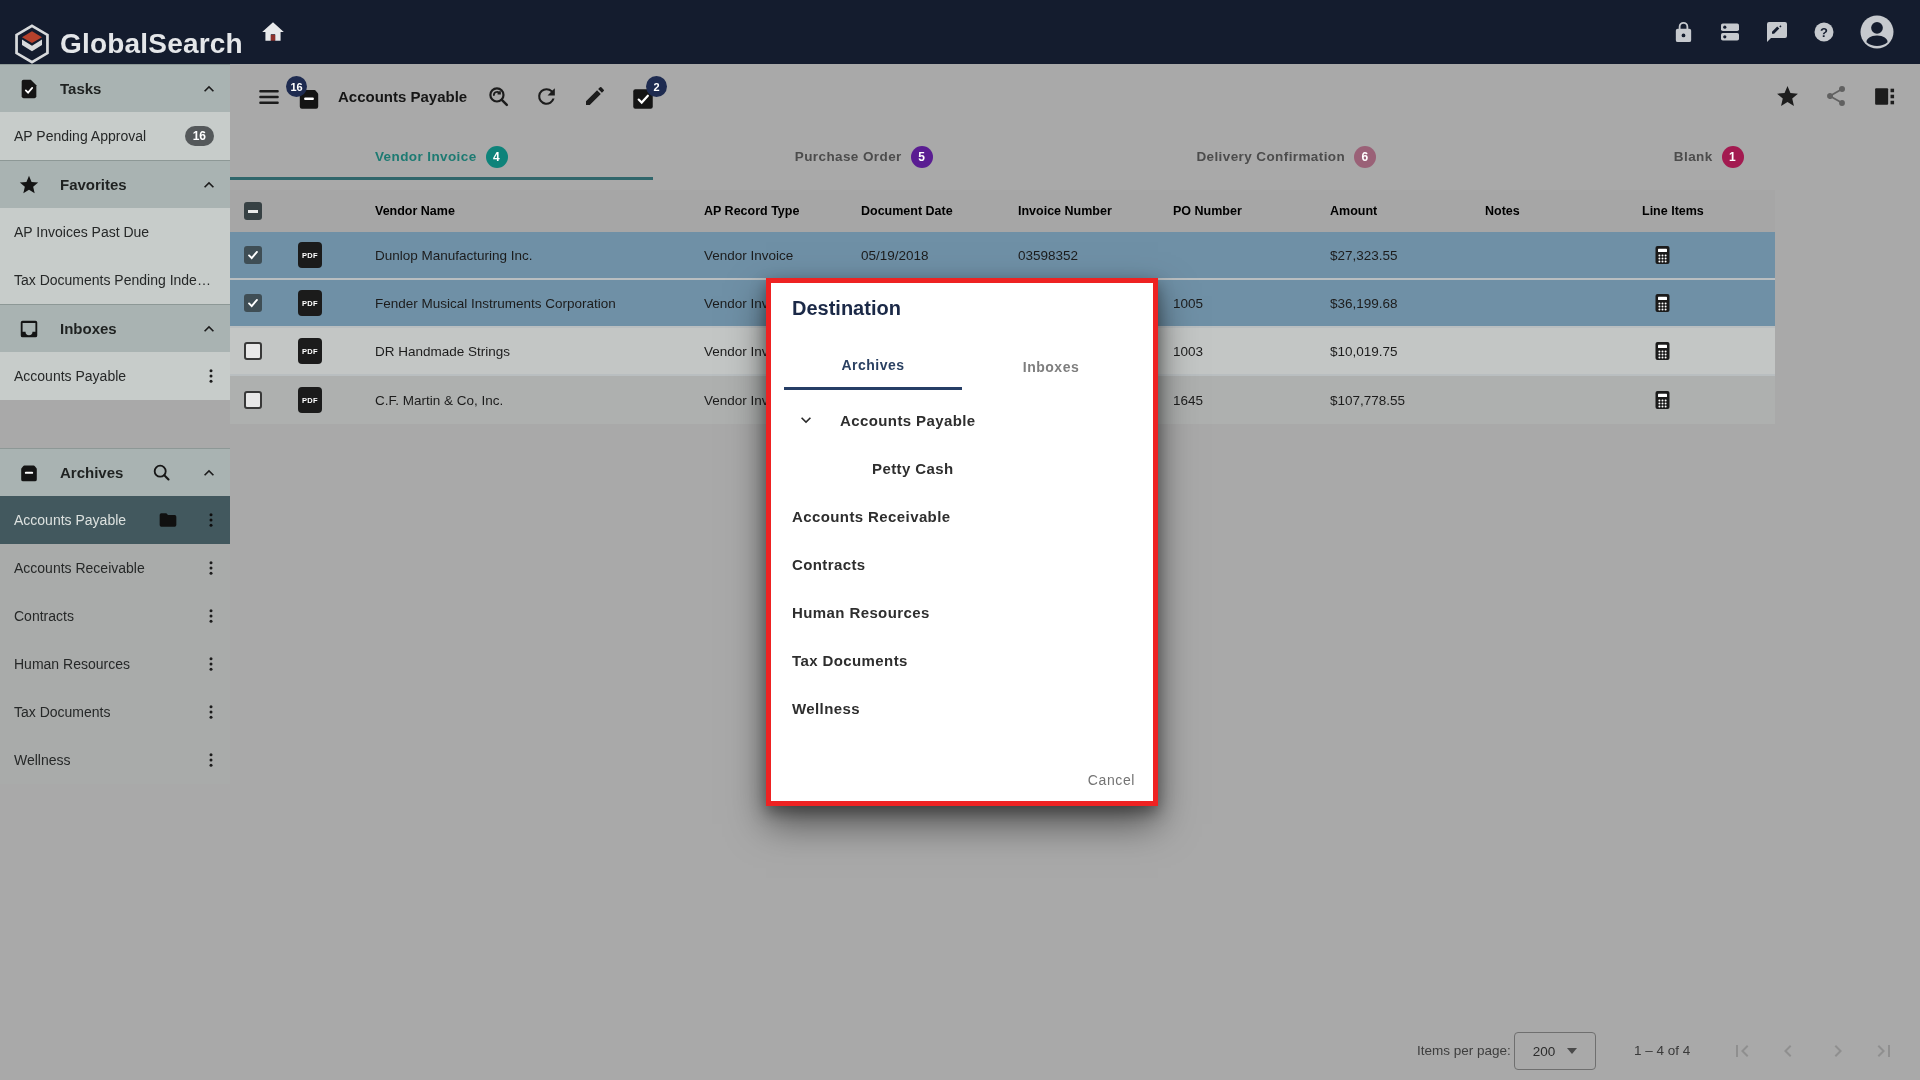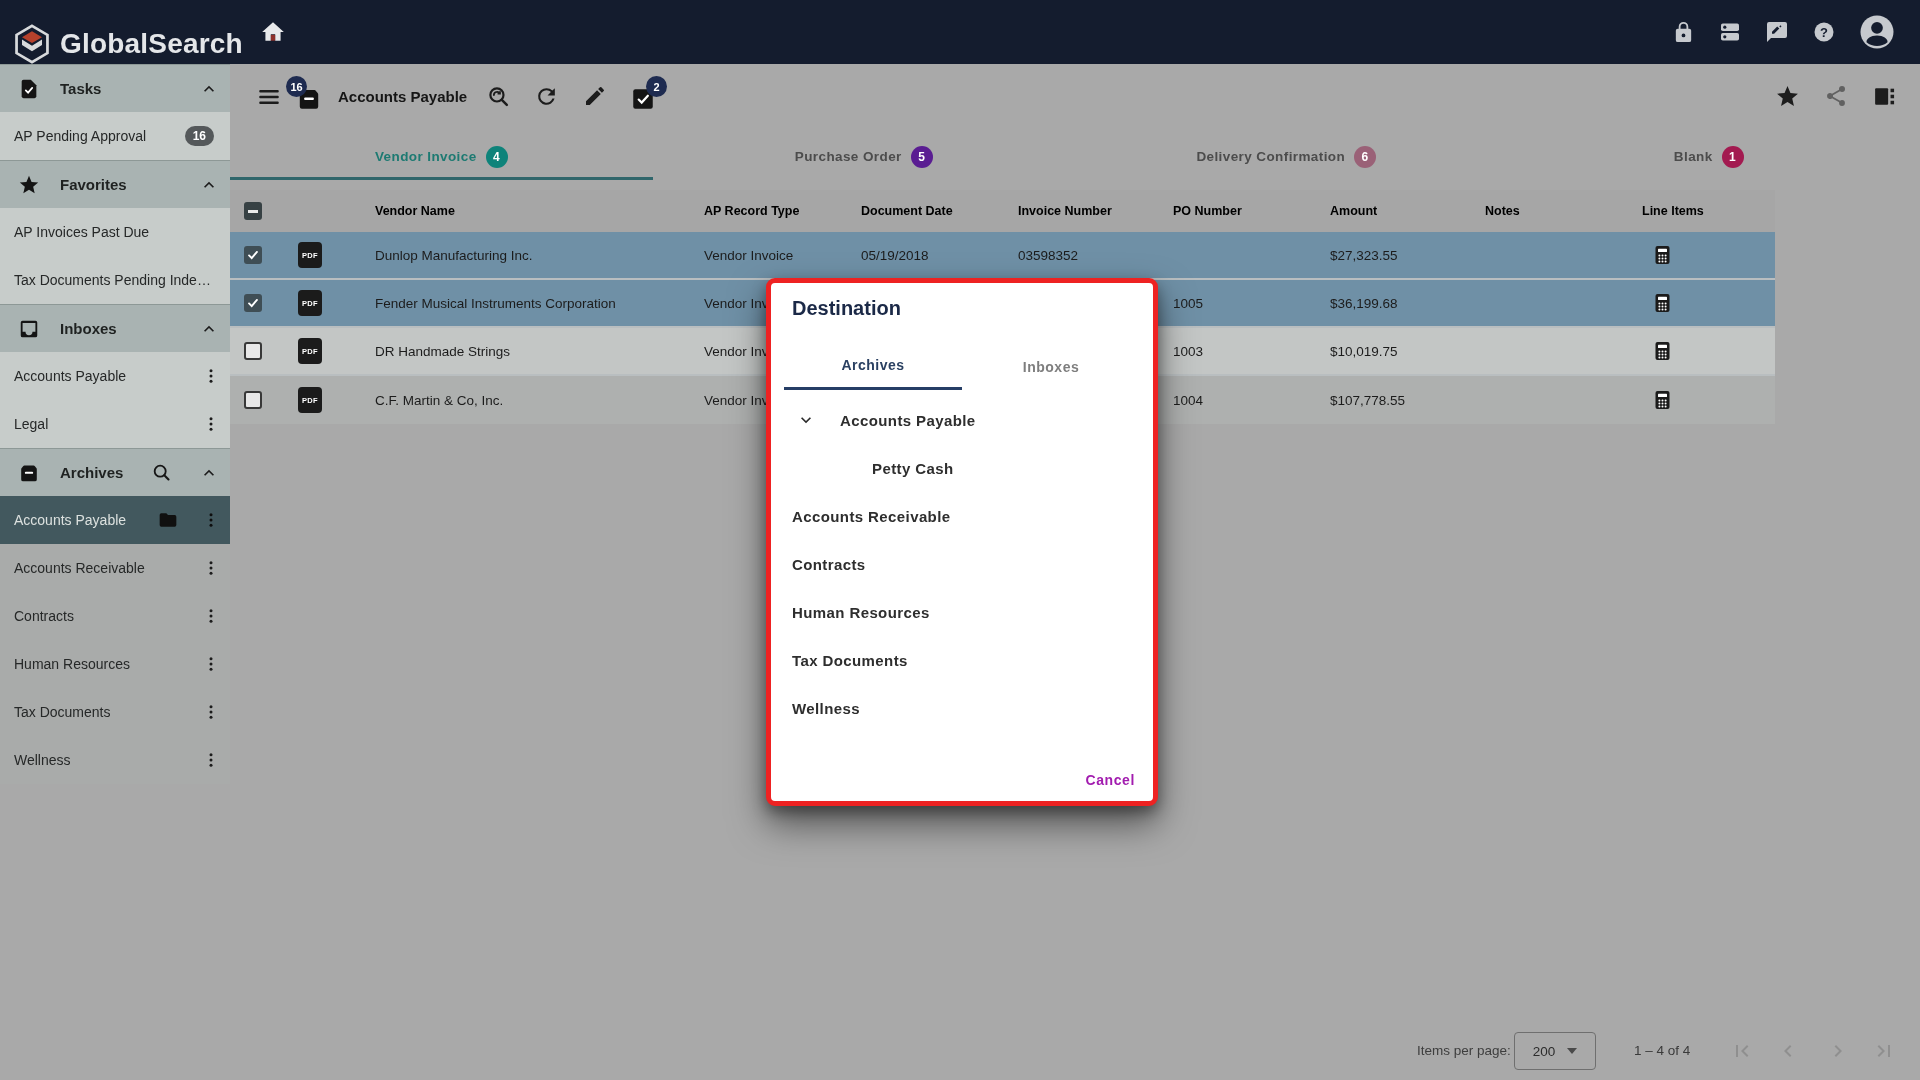--- a/index.html
+++ b/index.html
@@ -72,31 +72,31 @@
   .pg-label{position:absolute;left:17px;top:13px;font-size:13.5px;color:#3e3e3e;}
   .pg-select{position:absolute;left:114px;top:2px;width:82px;height:38px;border:1px solid #6f6f6f;border-radius:4px;
              box-sizing:border-box;display:flex;align-items:center;justify-content:center;gap:12px;
              font-size:13.5px;color:#2c2c2c;}
   .pg-caret{width:0;height:0;border-left:5px solid transparent;border-right:5px solid transparent;border-top:6px solid #4a4a4a;}
   .pg-range{position:absolute;left:234px;top:13px;font-size:13.5px;color:#3a3a3a;}
   .pg-nav{position:absolute;top:9px;color:#8f8f8f;}
 
   
   .modal{position:absolute;left:766px;top:278px;width:392px;height:528px;box-sizing:border-box;background:#ffffff;
-         border:5px solid #ee2222;border-radius:9px;
+         border:5px solid #ee2222;border-radius:0;
          box-shadow:0 18px 36px rgba(0,0,0,.5),0 6px 14px rgba(0,0,0,.35);}
   .m-title{position:absolute;left:21px;top:14px;font-size:20px;font-weight:700;color:#1b2947;}
   .m-tabs{position:absolute;left:13px;top:60px;width:356px;height:47px;display:flex;}
   .m-tab{flex:1;display:flex;align-items:center;justify-content:center;font-size:14px;font-weight:700;
          letter-spacing:.5px;color:#7e7e7e;box-sizing:border-box;}
   .m-tab.active{color:#2a4061;border-bottom:3px solid #263e66;}
   .m-row{position:absolute;width:100%;height:48px;display:flex;align-items:center;font-size:15px;font-weight:700;
          letter-spacing:.4px;color:#2e2e2e;box-sizing:border-box;}
   .m-chev{position:absolute;left:25px;top:14px;color:#2b2b2b;}
-  .m-cancel{position:absolute;right:18px;bottom:13px;font-size:14px;font-weight:700;letter-spacing:.6px;color:#a21caf;margin-top:24px;}
+  .m-cancel{position:absolute;right:18px;bottom:13px;font-size:14px;font-weight:400;letter-spacing:.6px;color:#737373;margin-top:24px;}
 </style>
 </head>
 <body>
 
 <div class="stage">
 
   <div class="navbar">
     <div class="brand">
       <span>
         <svg width="38" height="40" viewBox="0 0 40 44">
@@ -196,30 +196,20 @@
     </span>
     <span class="lbl">Inboxes</span>
     <span class="sh-chev">
       <svg width="20" height="20" viewBox="0 0 24 24" fill="currentColor">
           <path d="M7.41 15.41 12 10.83l4.59 4.58L18 14l-6-6-6 6z"></path>
         </svg>
     </span>
   </div>
   <div class="side-row side-item" style="top:352px">
     <span>Accounts Payable</span>
-    <span class="kebab">
-      <svg width="18" height="18" viewBox="0 0 24 24" fill="currentColor">
-          <circle cx="12" cy="5" r="2"></circle>
-          <circle cx="12" cy="12" r="2"></circle>
-          <circle cx="12" cy="19" r="2"></circle>
-        </svg>
-    </span>
-  </div>
-  <div class="side-row side-item" style="top:400px">
-    <span>Legal</span>
     <span class="kebab">
       <svg width="18" height="18" viewBox="0 0 24 24" fill="currentColor">
           <circle cx="12" cy="5" r="2"></circle>
           <circle cx="12" cy="12" r="2"></circle>
           <circle cx="12" cy="19" r="2"></circle>
         </svg>
     </span>
   </div>
 
   <div class="side-row side-header" style="top:448px">
@@ -508,21 +498,21 @@
       <span class="td c-cb">
           <span class="cb off"></span>
         </span>
       <span class="td c-pdf">
           <span class="pdf">PDF</span>
         </span>
       <span class="td c-vendor">C.F. Martin &amp; Co, Inc.</span>
       <span class="td c-type">Vendor Invoice</span>
       <span class="td c-date"></span>
       <span class="td c-inv"></span>
-      <span class="td c-po">1004</span>
+      <span class="td c-po">1645</span>
       <span class="td c-amt">$107,778.55</span>
       <span class="td c-notes"></span>
       <span class="td c-lineic calc">
           <svg width="24" height="24" viewBox="0 0 24 24">
             <rect x="5.5" y="3" width="14" height="18" rx="2" fill="currentColor"></rect>
             <rect x="8" y="5.8" width="9" height="3.2" rx=".6" fill="#fff"></rect>
             <circle cx="9.4" cy="12.4" r="1" fill="#fff"></circle>
             <circle cx="12.5" cy="12.4" r="1" fill="#fff"></circle>
             <circle cx="15.6" cy="12.4" r="1" fill="#fff"></circle>
             <circle cx="9.4" cy="15.6" r="1" fill="#fff"></circle>

